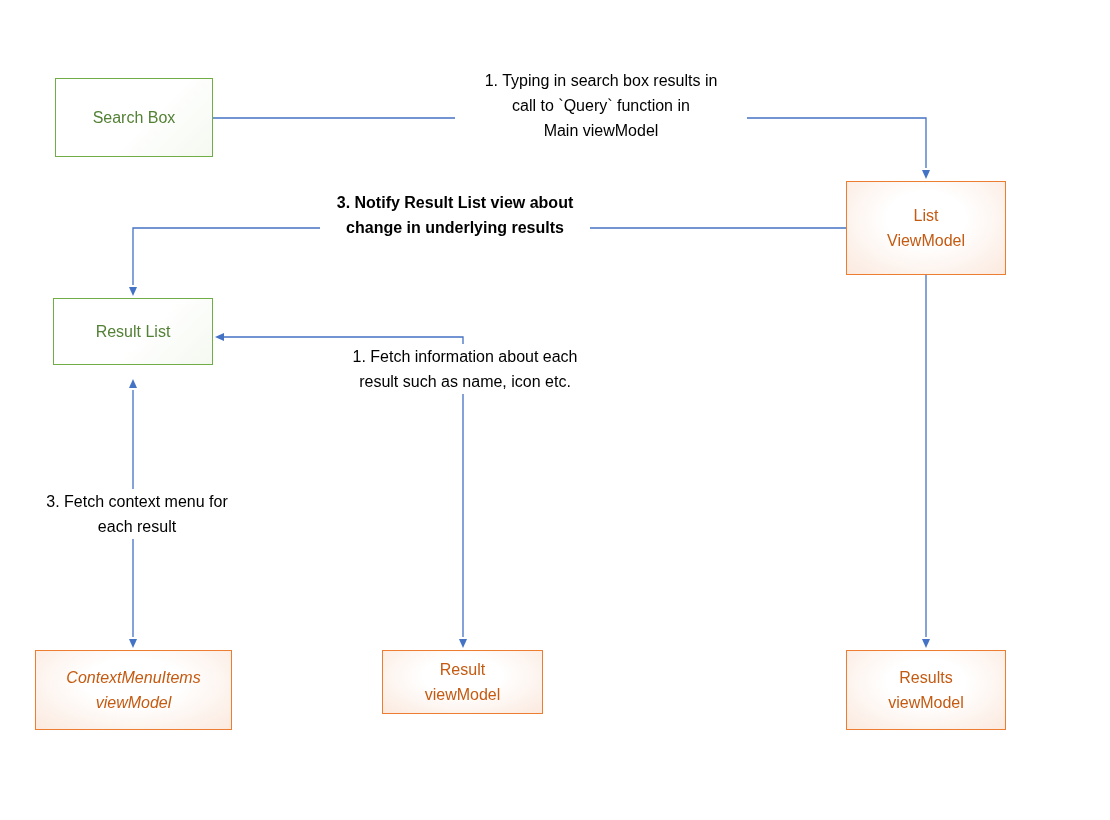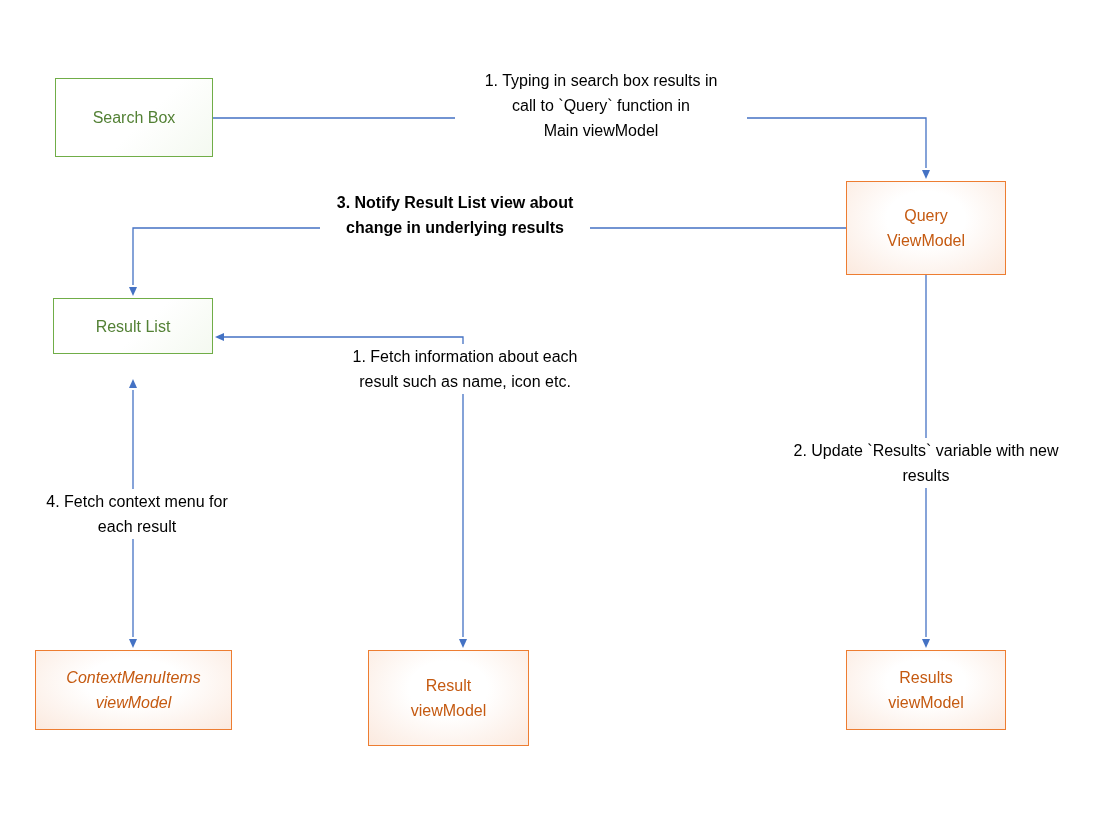--- a/index.html
+++ b/index.html
@@ -78,52 +78,50 @@
       <polygon points="133,379 129,388 137,388"></polygon>
       <polygon points="133,648 129,639 137,639"></polygon>
     </g>
   </svg>
 
   <div class="node green" style="left:55px; top:78px; width:158px; height:79px;">
     <span>Search Box</span>
   </div>
 
   <div class="node orange" style="left:846px; top:181px; width:160px; height:94px;">
-    <span>Query
+    <span>List
 ViewModel</span>
   </div>
 
-  <div class="node green" style="left:53px; top:298px; width:160px; height:56px;">
+  <div class="node green" style="left:53px; top:298px; width:160px; height:67px;">
     <span>Result List</span>
   </div>
 
   <div class="node orange" style="left:35px; top:650px; width:197px; height:80px;font-style:italic;">
     <span>ContextMenuItems
 viewModel</span>
   </div>
 
-  <div class="node orange" style="left:368px; top:650px; width:161px; height:96px;">
+  <div class="node orange" style="left:382px; top:650px; width:161px; height:64px;">
     <span>Result
 viewModel</span>
   </div>
 
   <div class="node orange" style="left:846px; top:650px; width:160px; height:80px;">
     <span>Results
 viewModel</span>
   </div>
 
   <div class="edge-label" style="left:455px; top:68px; width:292px;">1. Typing in search box results in
 call to `Query` function in
 Main viewModel</div>
 
-  <div class="edge-label" style="left:762px; top:438px; width:328px;">2. Update `Results` variable with new
-results</div>
 
   <div class="edge-label" style="left:320px; top:190px; width:270px;font-weight:bold;">3. Notify Result List view about
 change in underlying results</div>
 
   <div class="edge-label" style="left:330px; top:344px; width:270px;">1. Fetch information about each
 result such as name, icon etc.</div>
 
-  <div class="edge-label" style="left:28px; top:489px; width:218px;">4. Fetch context menu for
+  <div class="edge-label" style="left:28px; top:489px; width:218px;">3. Fetch context menu for
 each result</div>
 
 </div>
 
 </body></html>

